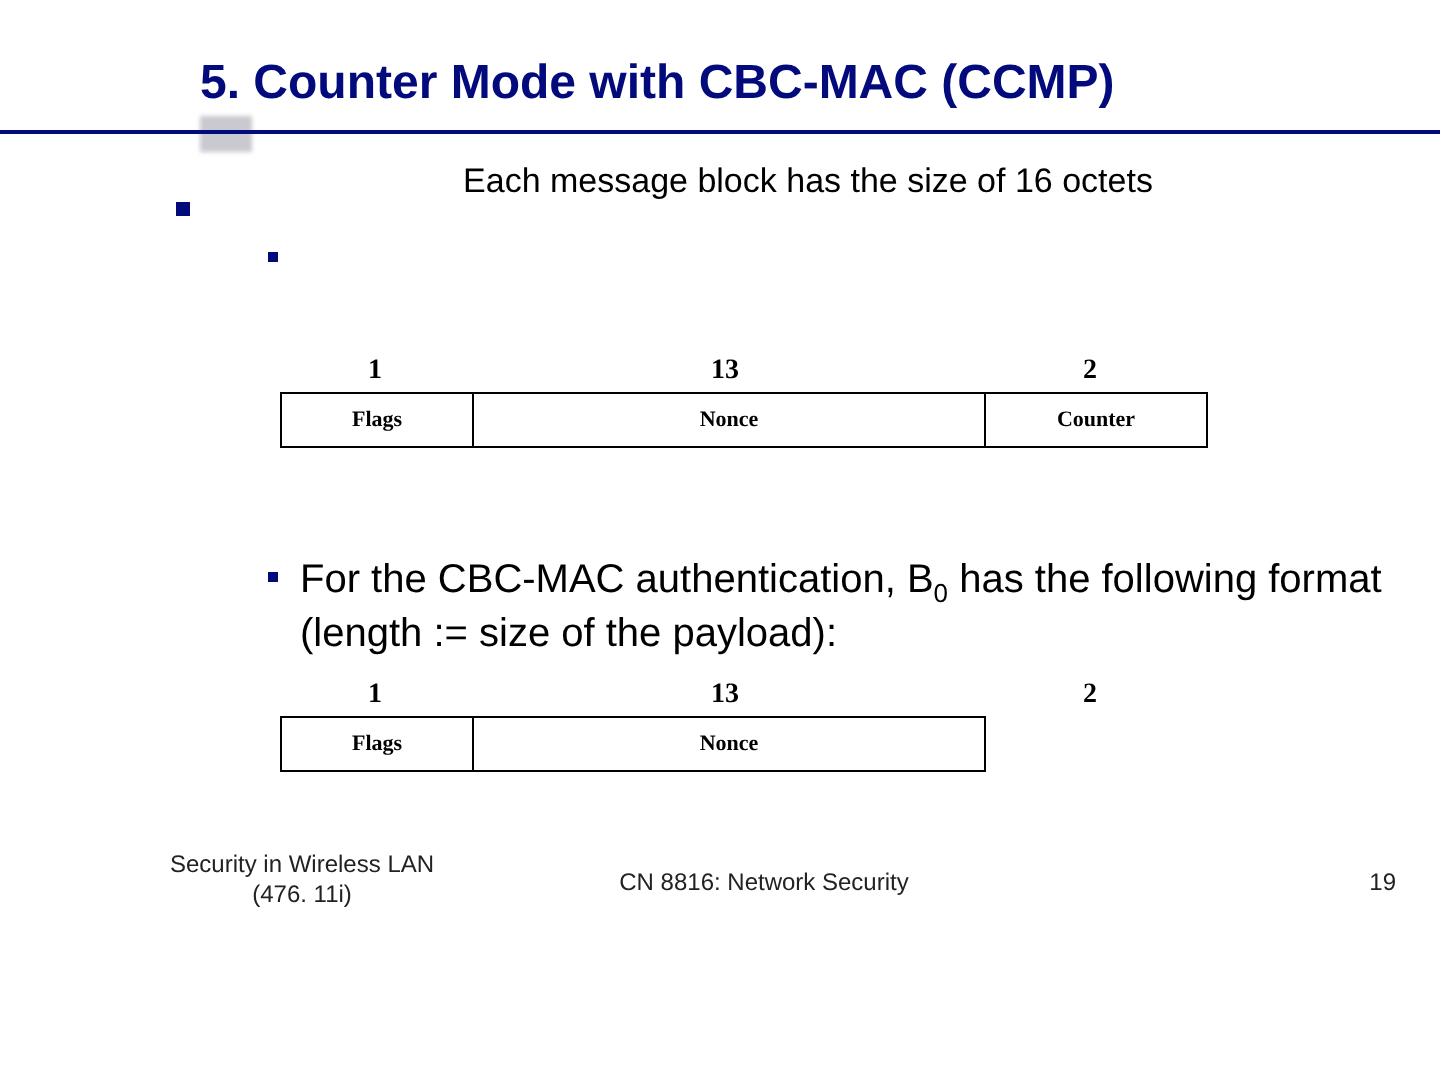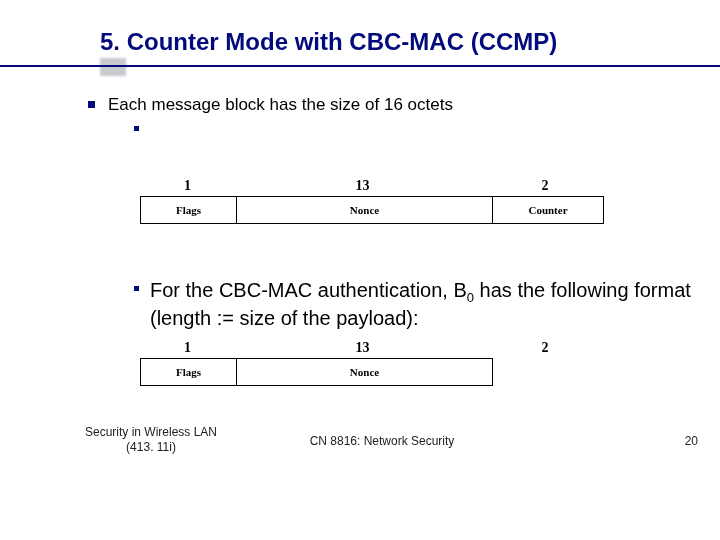--- a/index.html
+++ b/index.html
@@ -40,24 +40,25 @@
     left: 100px;
     top: 58px;
     width: 26px;
     height: 18px;
     background: rgba(100,100,120,0.35);
     filter: blur(1px);
   }
   .l1 {
     position: absolute;
     left: 108px;
-    top: 94px;
+    top: 80px;
     right: 20px;
     font-size: 17px;
     line-height: 1.25;
+    text-align: center;
   }
   .l2a {
     position: absolute;
     left: 150px;
     top: 118px;
     right: 20px;
     font-size: 17px;
     line-height: 1.25;
   }
   .l2b {
@@ -158,19 +159,19 @@
     </div>
     <div class="boxrow">
       <div class="c1">Flags</div>
       <div class="c2">Nonce</div>
     </div>
   </div>
 
   <div class="footer">
     <div class="f-left">
       <span>Security in Wireless LAN</span><br>
-      <span>(413. 11i)</span>
+      <span>(476. 11i)</span>
     </div>
     <div class="f-mid">CN 8816: Network Security</div>
-    <div class="f-right">20</div>
+    <div class="f-right">19</div>
   </div>
 
 </div>
 
 </body></html>

